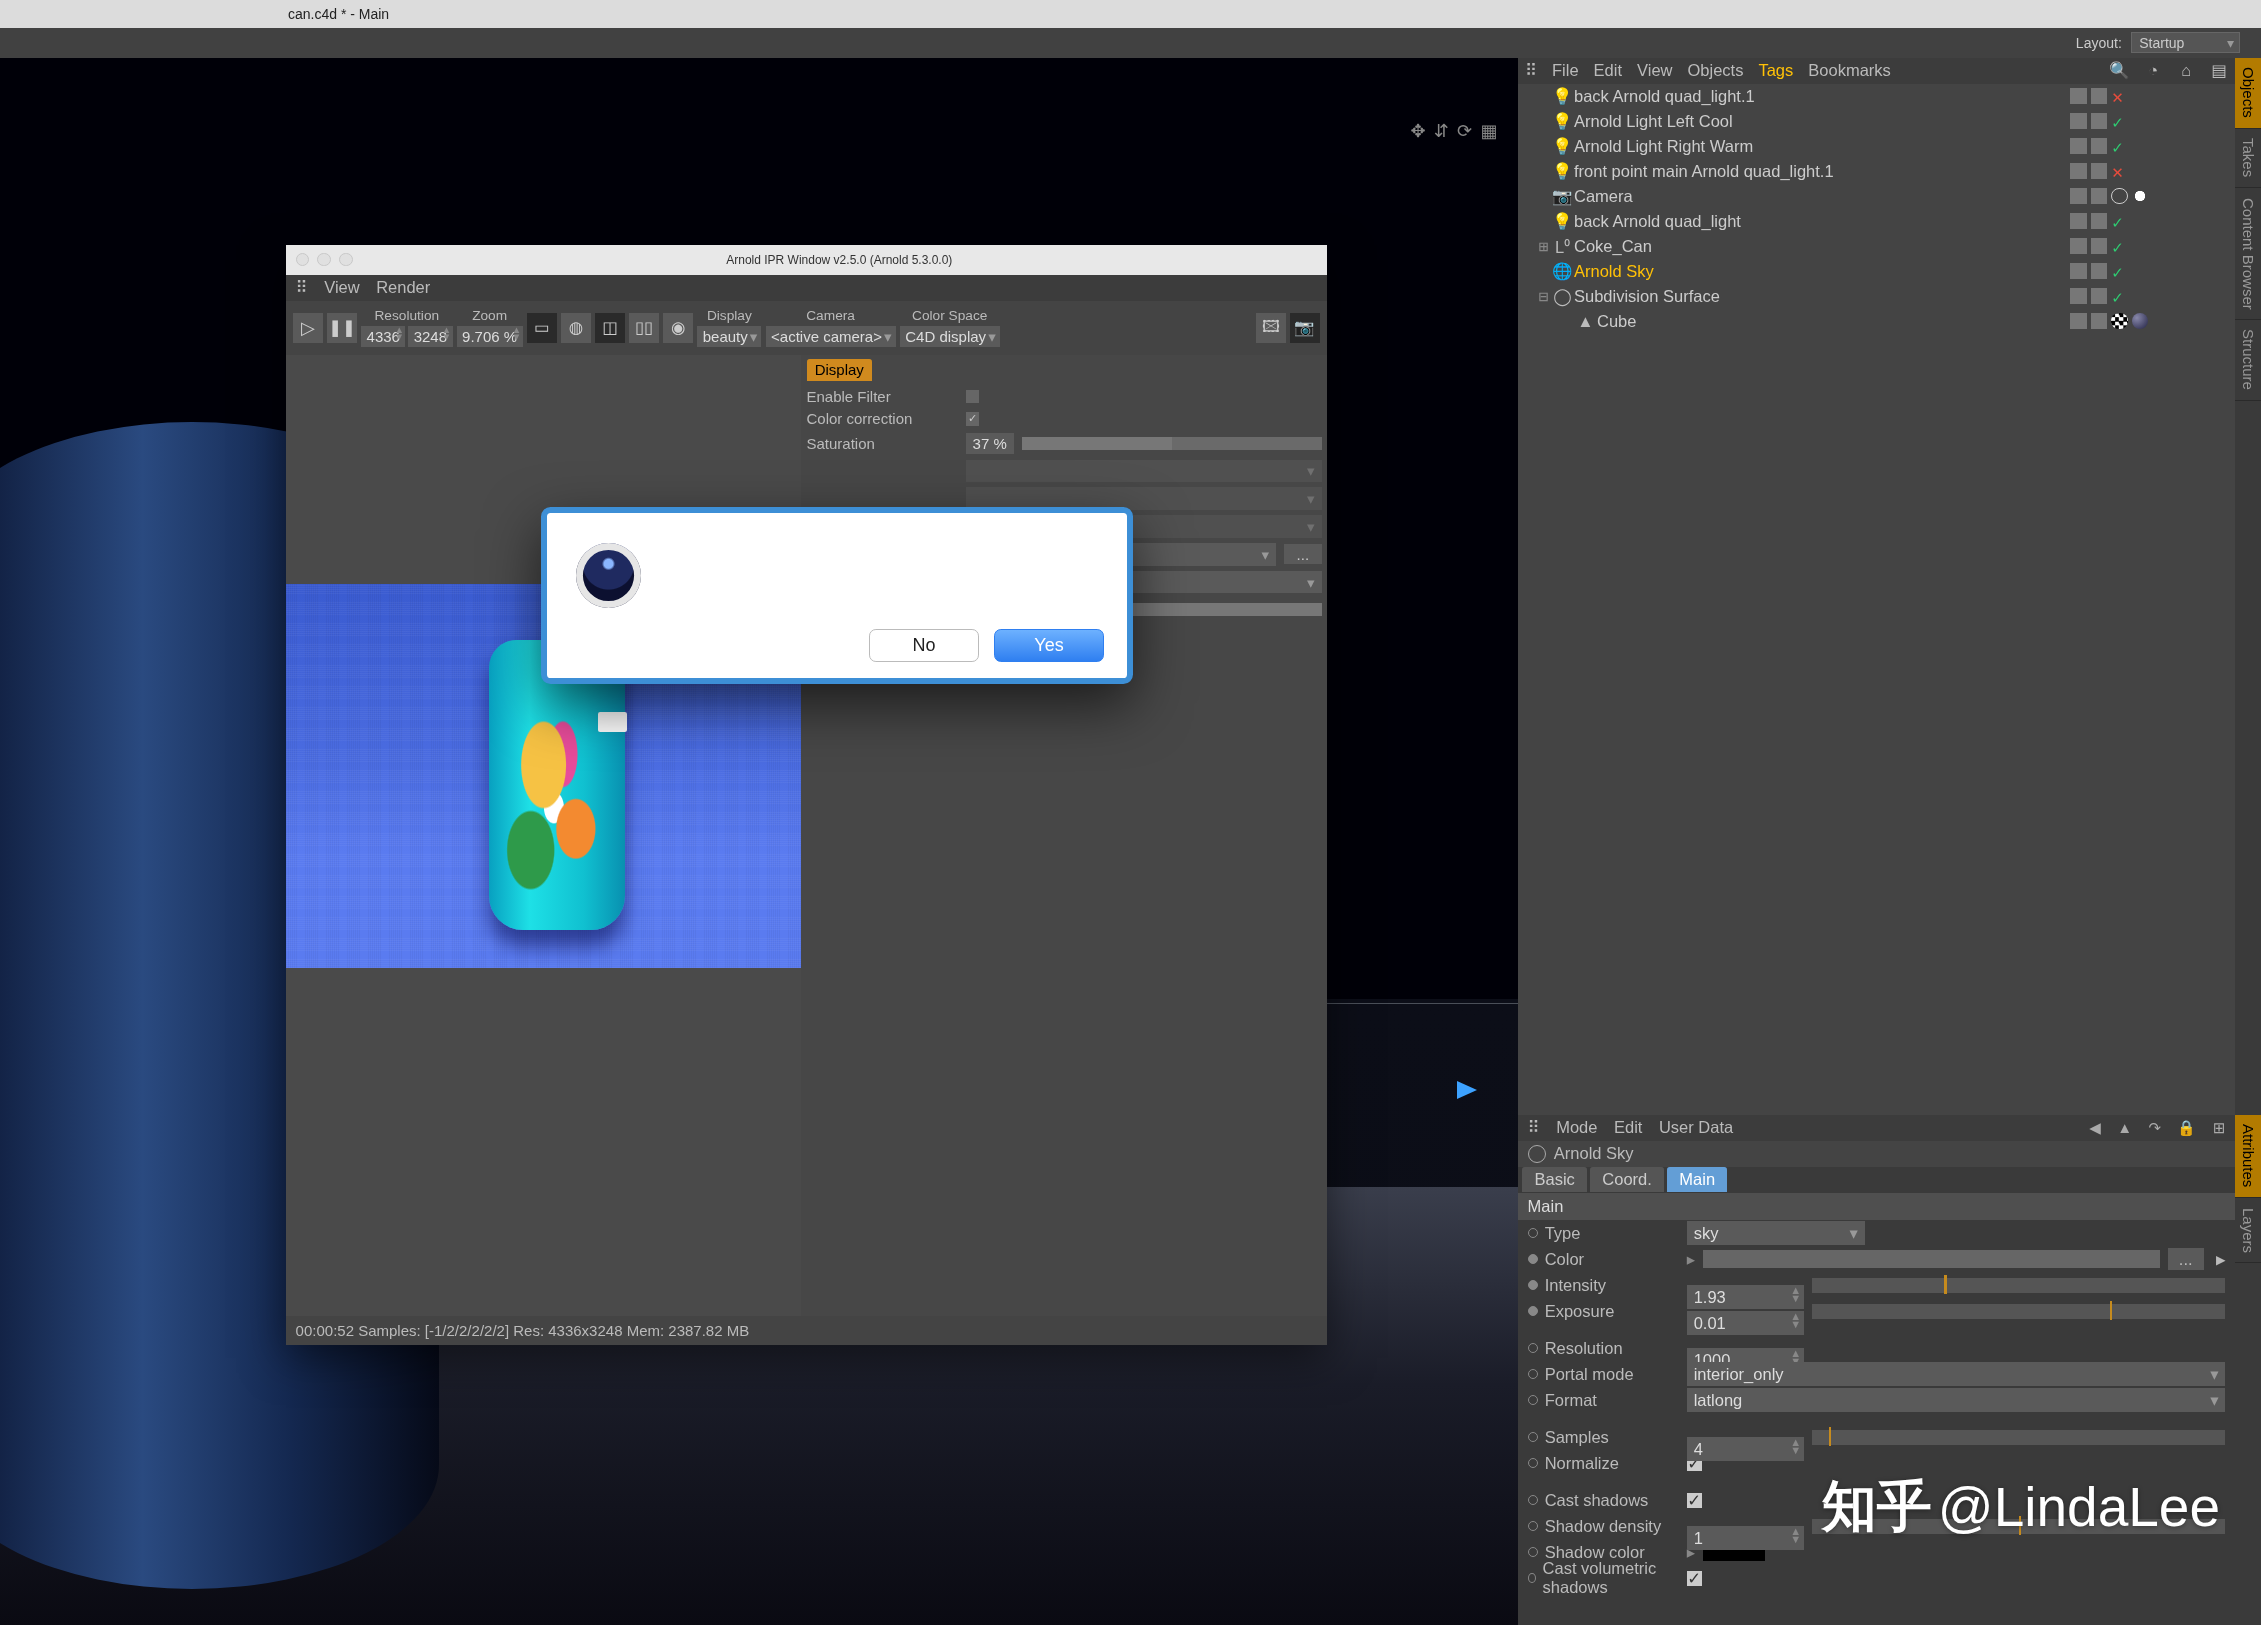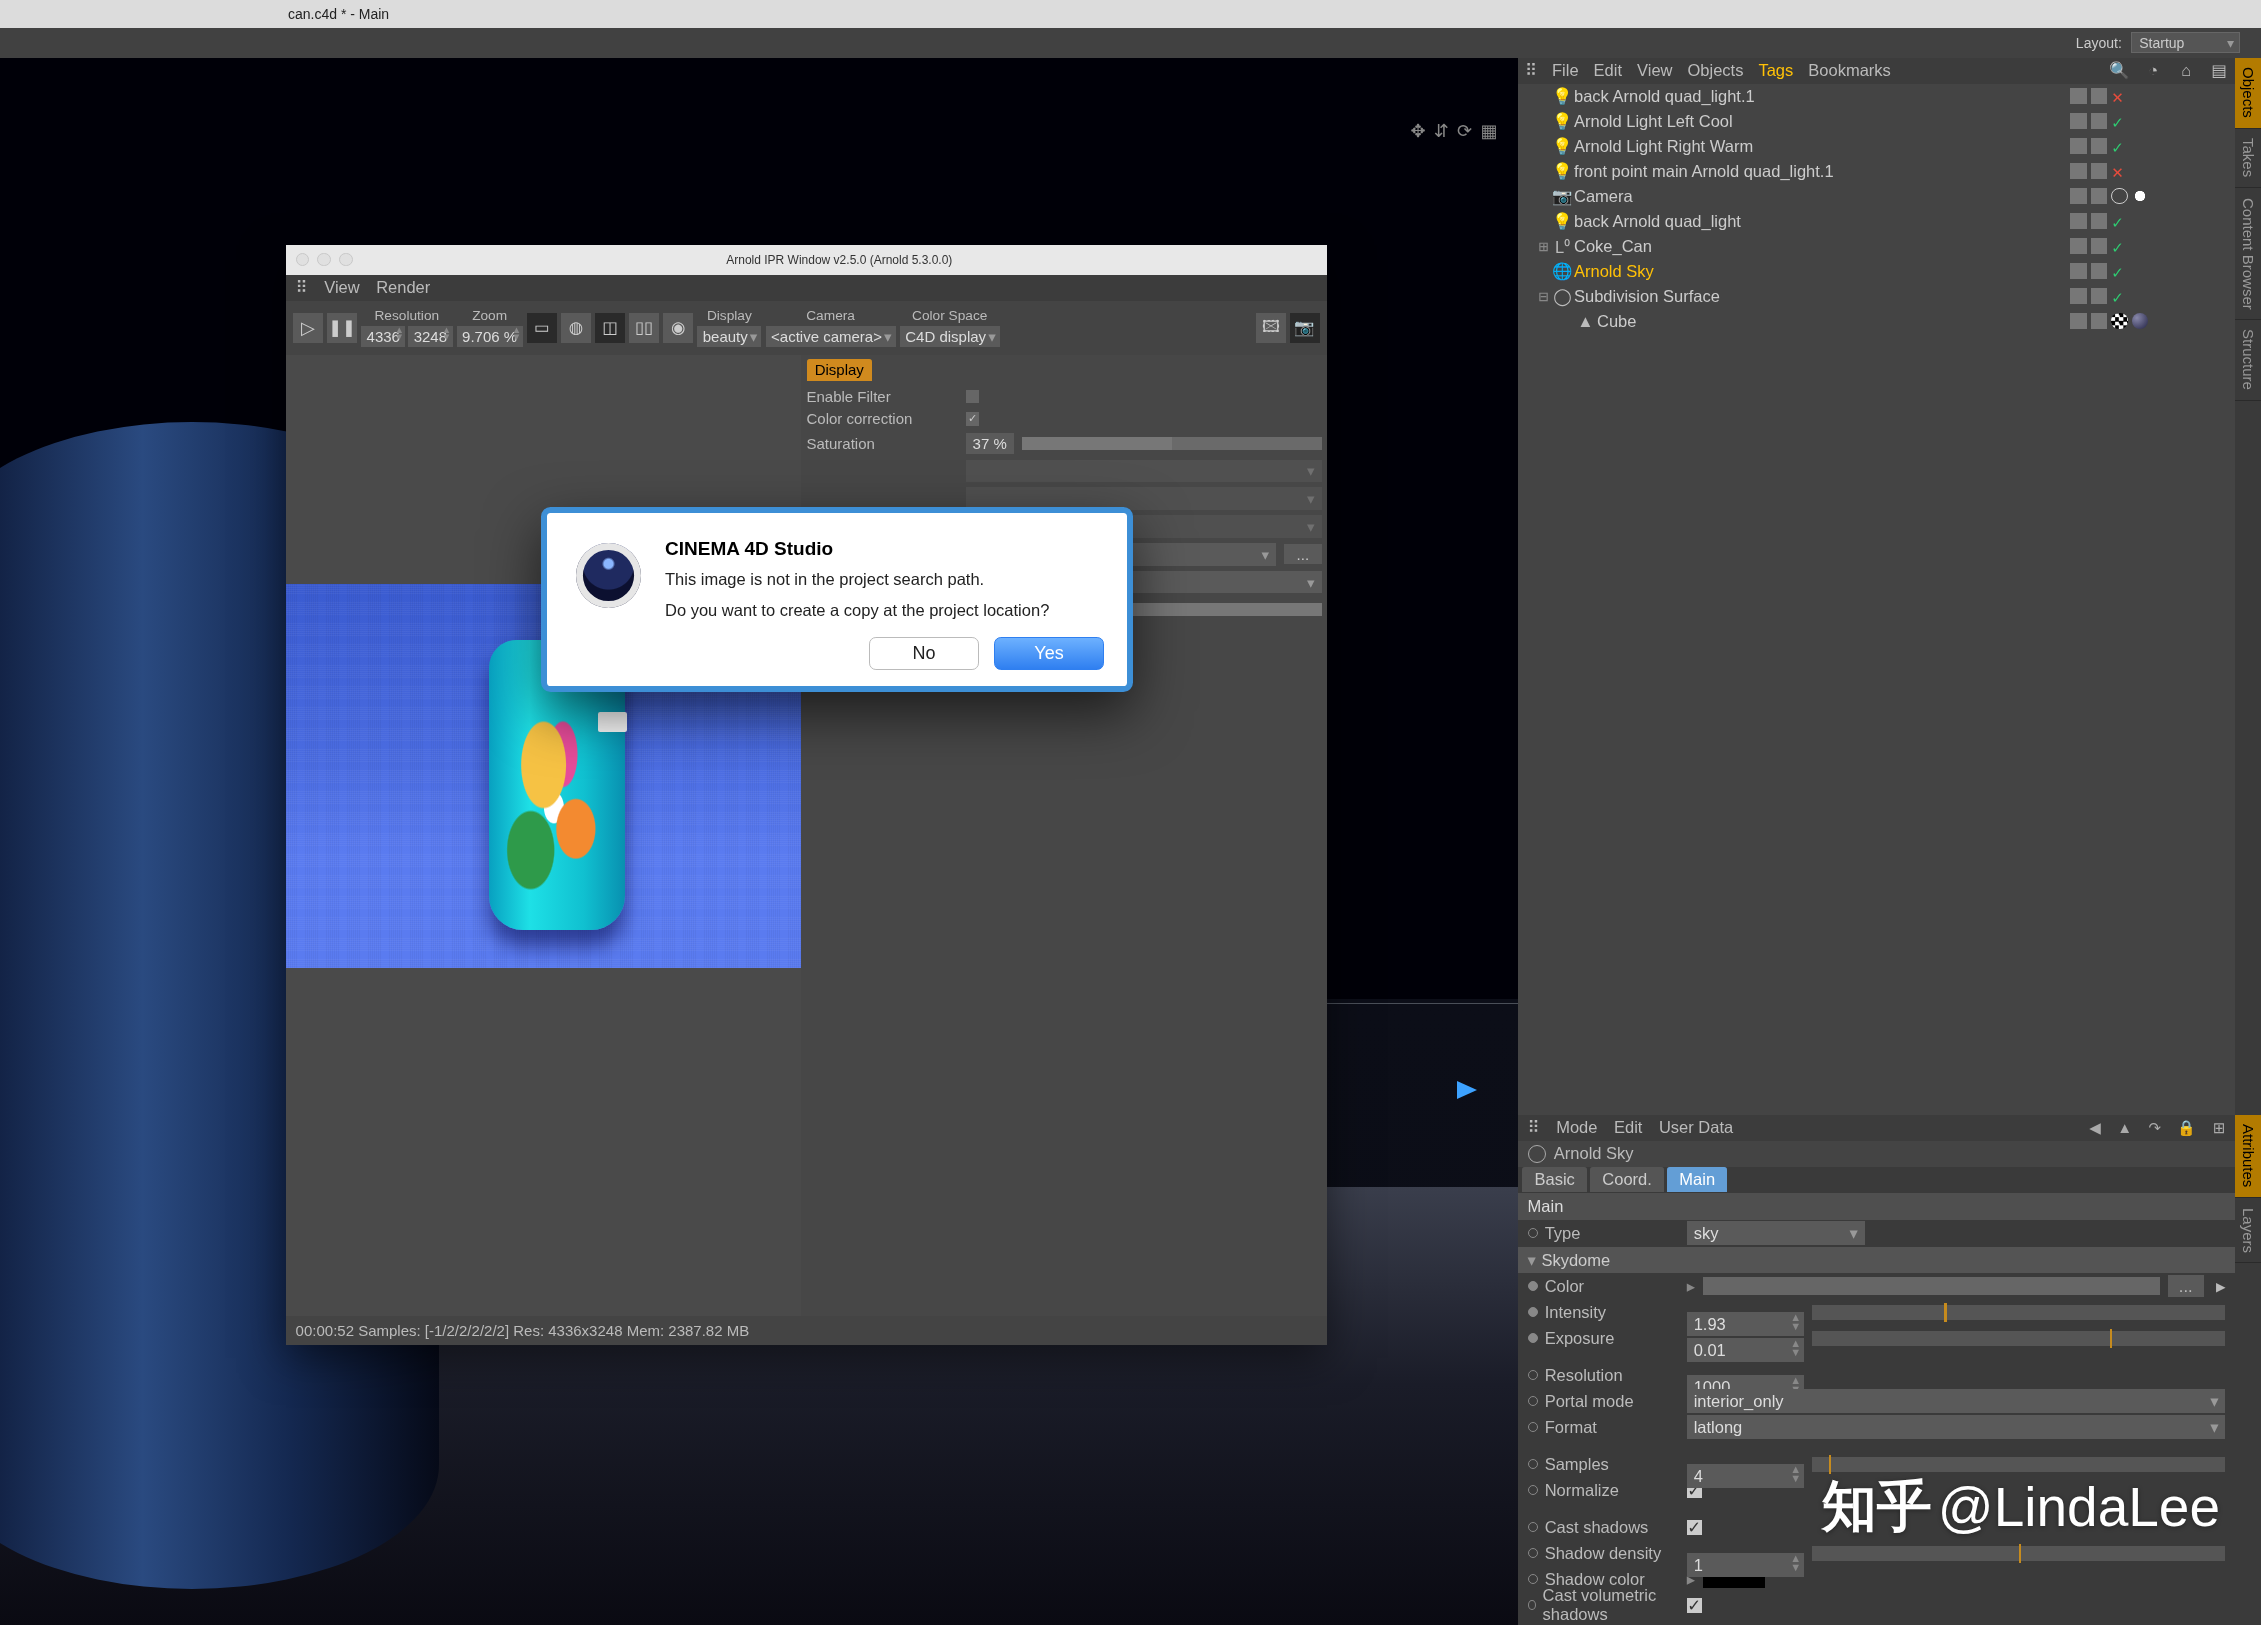--- a/index.html
+++ b/index.html
@@ -326,21 +326,20 @@
     <div class="attr-tabs">
       <div class="attr-tab" data-bind="attr.tabs.0">Basic</div>
       <div class="attr-tab" data-bind="attr.tabs.1">Coord.</div>
       <div class="attr-tab active" data-bind="attr.tabs.2">Main</div>
     </div>
     <div class="attr-section-title" data-bind="attr.section">Main</div>
     <div class="prop-row">
       <span class="plabel" data-bind="attr.type_label">Type</span>
       <div class="dropdown2" style="flex:0 0 178px" data-bind="attr.type_value">sky</div>
     </div>
-    <div class="attr-subsection" data-bind="attr.subsection">Skydome</div>
 
     <div class="prop-row">
       <span class="plabel anim" data-bind="attr.props.color.label">Color</span>
       <span style="color:#888">▸</span>
       <div class="colorbar"></div>
       <div class="dots">...</div>
       <span class="play">▶</span>
     </div>
     <div class="prop-row">
       <span class="plabel anim" data-bind="attr.props.intensity.label">Intensity</span>
@@ -533,25 +532,20 @@
     </div>
 
     <div class="ipr-status" data-bind="ipr.status">00:00:52  Samples: [-1/2/2/2/2/2]  Res: 4336x3248  Mem: 2387.82 MB</div>
   </div>
 
   <div class="modal">
     <div class="mrow">
       <div class="micon">
           <div class="c4d-logo"></div>
         </div>
-      <div style="flex:1; display:flex; flex-direction:column; gap:8.2px">
-        <div class="mtitle" data-bind="modal.title">CINEMA 4D Studio</div>
-        <div class="mtext" data-bind="modal.line1">This image is not in the project search path.</div>
-        <div class="mtext" data-bind="modal.line2">Do you want to create a copy at the project location?</div>
-      </div>
     </div>
     <div class="mbuttons">
       <div class="btn btn-no" data-bind="modal.no">No</div>
       <div class="btn btn-yes" data-bind="modal.yes">Yes</div>
     </div>
   </div>
 
   <div class="watermark">
     <span class="zh" data-bind="watermark.brand">知乎</span>
     <span data-bind="watermark.handle">@LindaLee</span>

